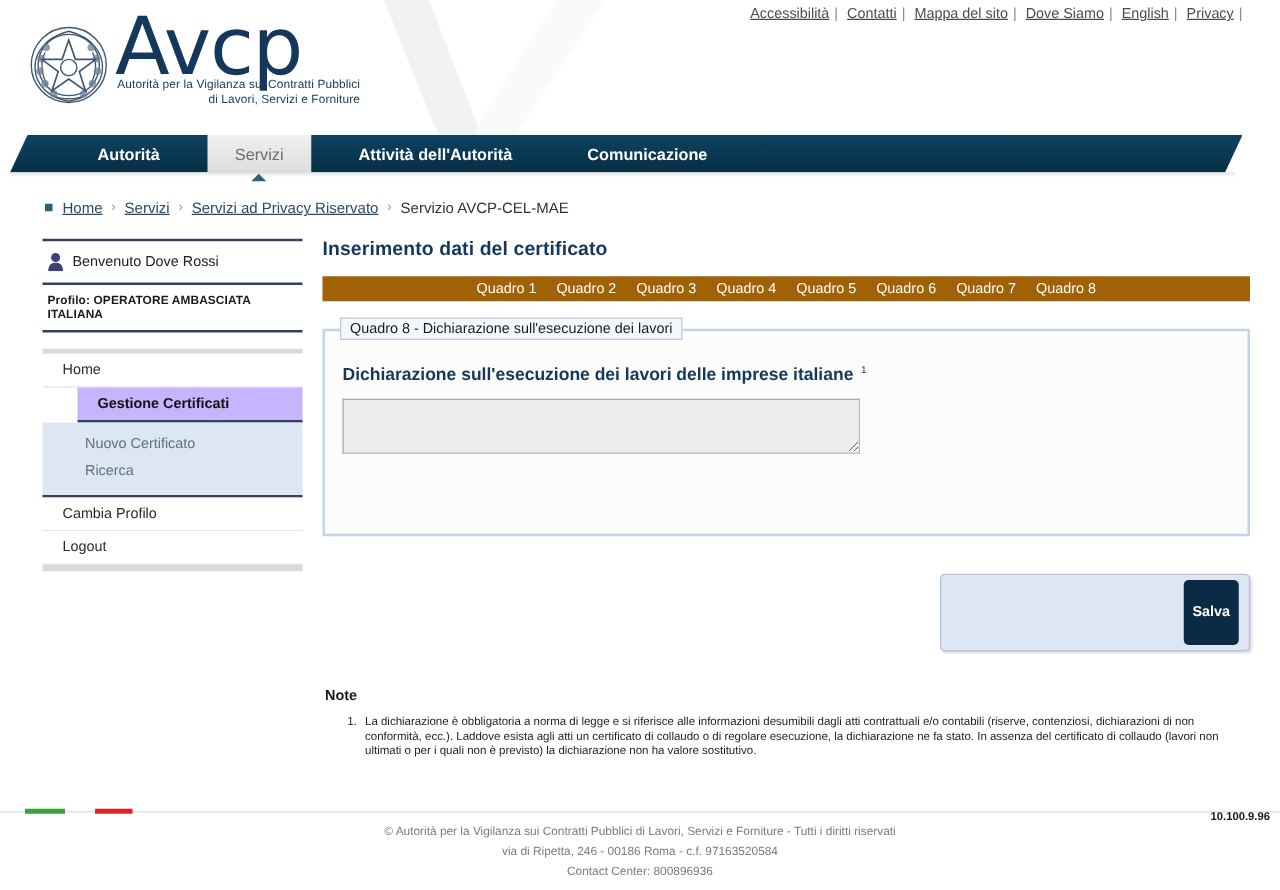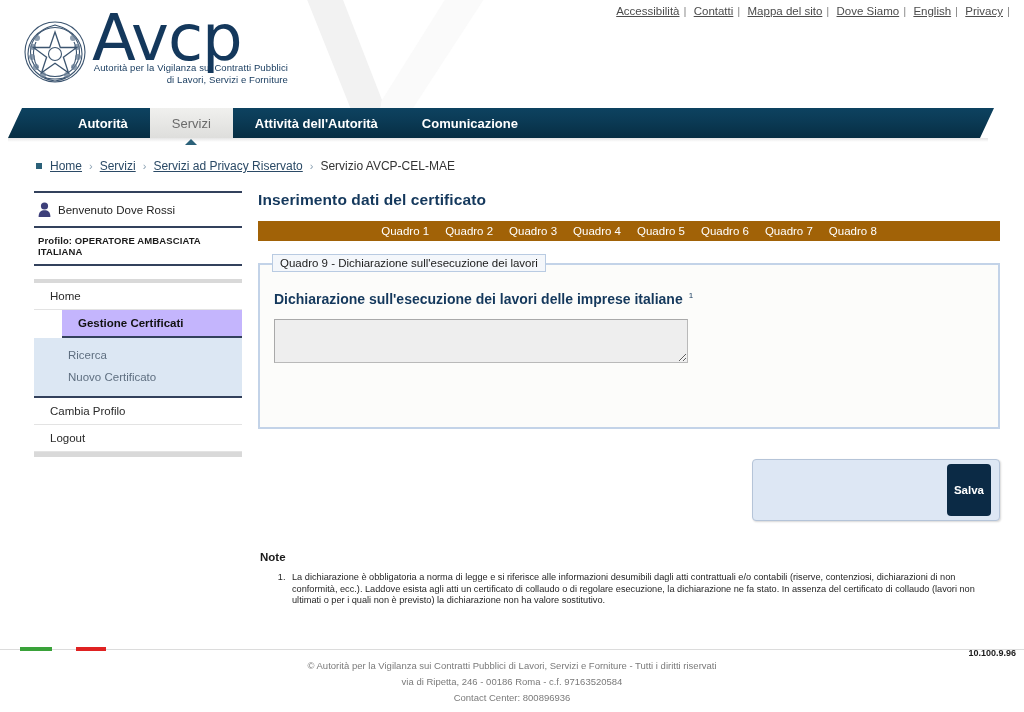--- a/index.html
+++ b/index.html
@@ -52,21 +52,21 @@
     line-height: 12px;
     color: #14385c;
     text-align: right;
     width: 196px;
     margin-top: -4px;
     letter-spacing: 0.1px;
   }
 
   .toplinks {
     position: absolute;
-    right: 12px; top: 5px;
+    right: 28px; top: 5px;
     font-size: 11.5px;
     color: #555;
     white-space: nowrap;
   }
   .toplinks a {
     color: #4c4c4c;
     text-decoration: underline;
     margin: 0 2px;
   }
   .toplinks .sep { color: #888; margin: 0 2px; }
@@ -91,20 +91,21 @@
     left: 8px; top: 30px;
     width: 980px; height: 4px;
     background: linear-gradient(180deg, rgba(0,0,0,0.10), rgba(0,0,0,0));
   }
   .nav-items {
     position: absolute;
     left: 8px; top: 0;
     height: 30px;
     display: flex;
     align-items: flex-end;
+    gap: 16px;
   }
   .nav-item {
     display: flex;
     align-items: center;
     justify-content: center;
     padding: 0 22px;
     font-size: 13px;
     font-weight: bold;
     color: #ffffff;
     height: 30px;
@@ -475,24 +476,24 @@
     <div class="side-menu">
       <div class="side-top-rule"></div>
       <div class="side-item">
         <span>Home</span>
       </div>
       <div class="side-item selected">
         <span>Gestione Certificati</span>
       </div>
       <div class="side-sub">
         <div class="side-subitem">
-          <span>Ricerca</span>
+          <span>Nuovo Certificato</span>
         </div>
         <div class="side-subitem">
-          <span>Nuovo Certificato</span>
+          <span>Ricerca</span>
         </div>
       </div>
       <div class="side-item">
         <span>Cambia Profilo</span>
       </div>
       <div class="side-item">
         <span>Logout</span>
       </div>
       <div class="side-bottom-rule"></div>
     </div>
@@ -506,21 +507,21 @@
       <span class="quadro-tab">Quadro 2</span>
       <span class="quadro-tab">Quadro 3</span>
       <span class="quadro-tab">Quadro 4</span>
       <span class="quadro-tab">Quadro 5</span>
       <span class="quadro-tab">Quadro 6</span>
       <span class="quadro-tab">Quadro 7</span>
       <span class="quadro-tab">Quadro 8</span>
     </div>
 
     <div class="fieldset">
-      <div class="legend">Quadro 9 - Dichiarazione sull'esecuzione dei lavori</div>
+      <div class="legend">Quadro 8 - Dichiarazione sull'esecuzione dei lavori</div>
       <div class="decl-title">
         <span>Dichiarazione sull'esecuzione dei lavori delle imprese italiane</span><span class="fnref">1</span>
       </div>
       <textarea class="decl-textarea" placeholder="" style=""></textarea>
     </div>
 
     <div class="save-panel">
       <button class="save-btn">Salva</button>
     </div>
 

